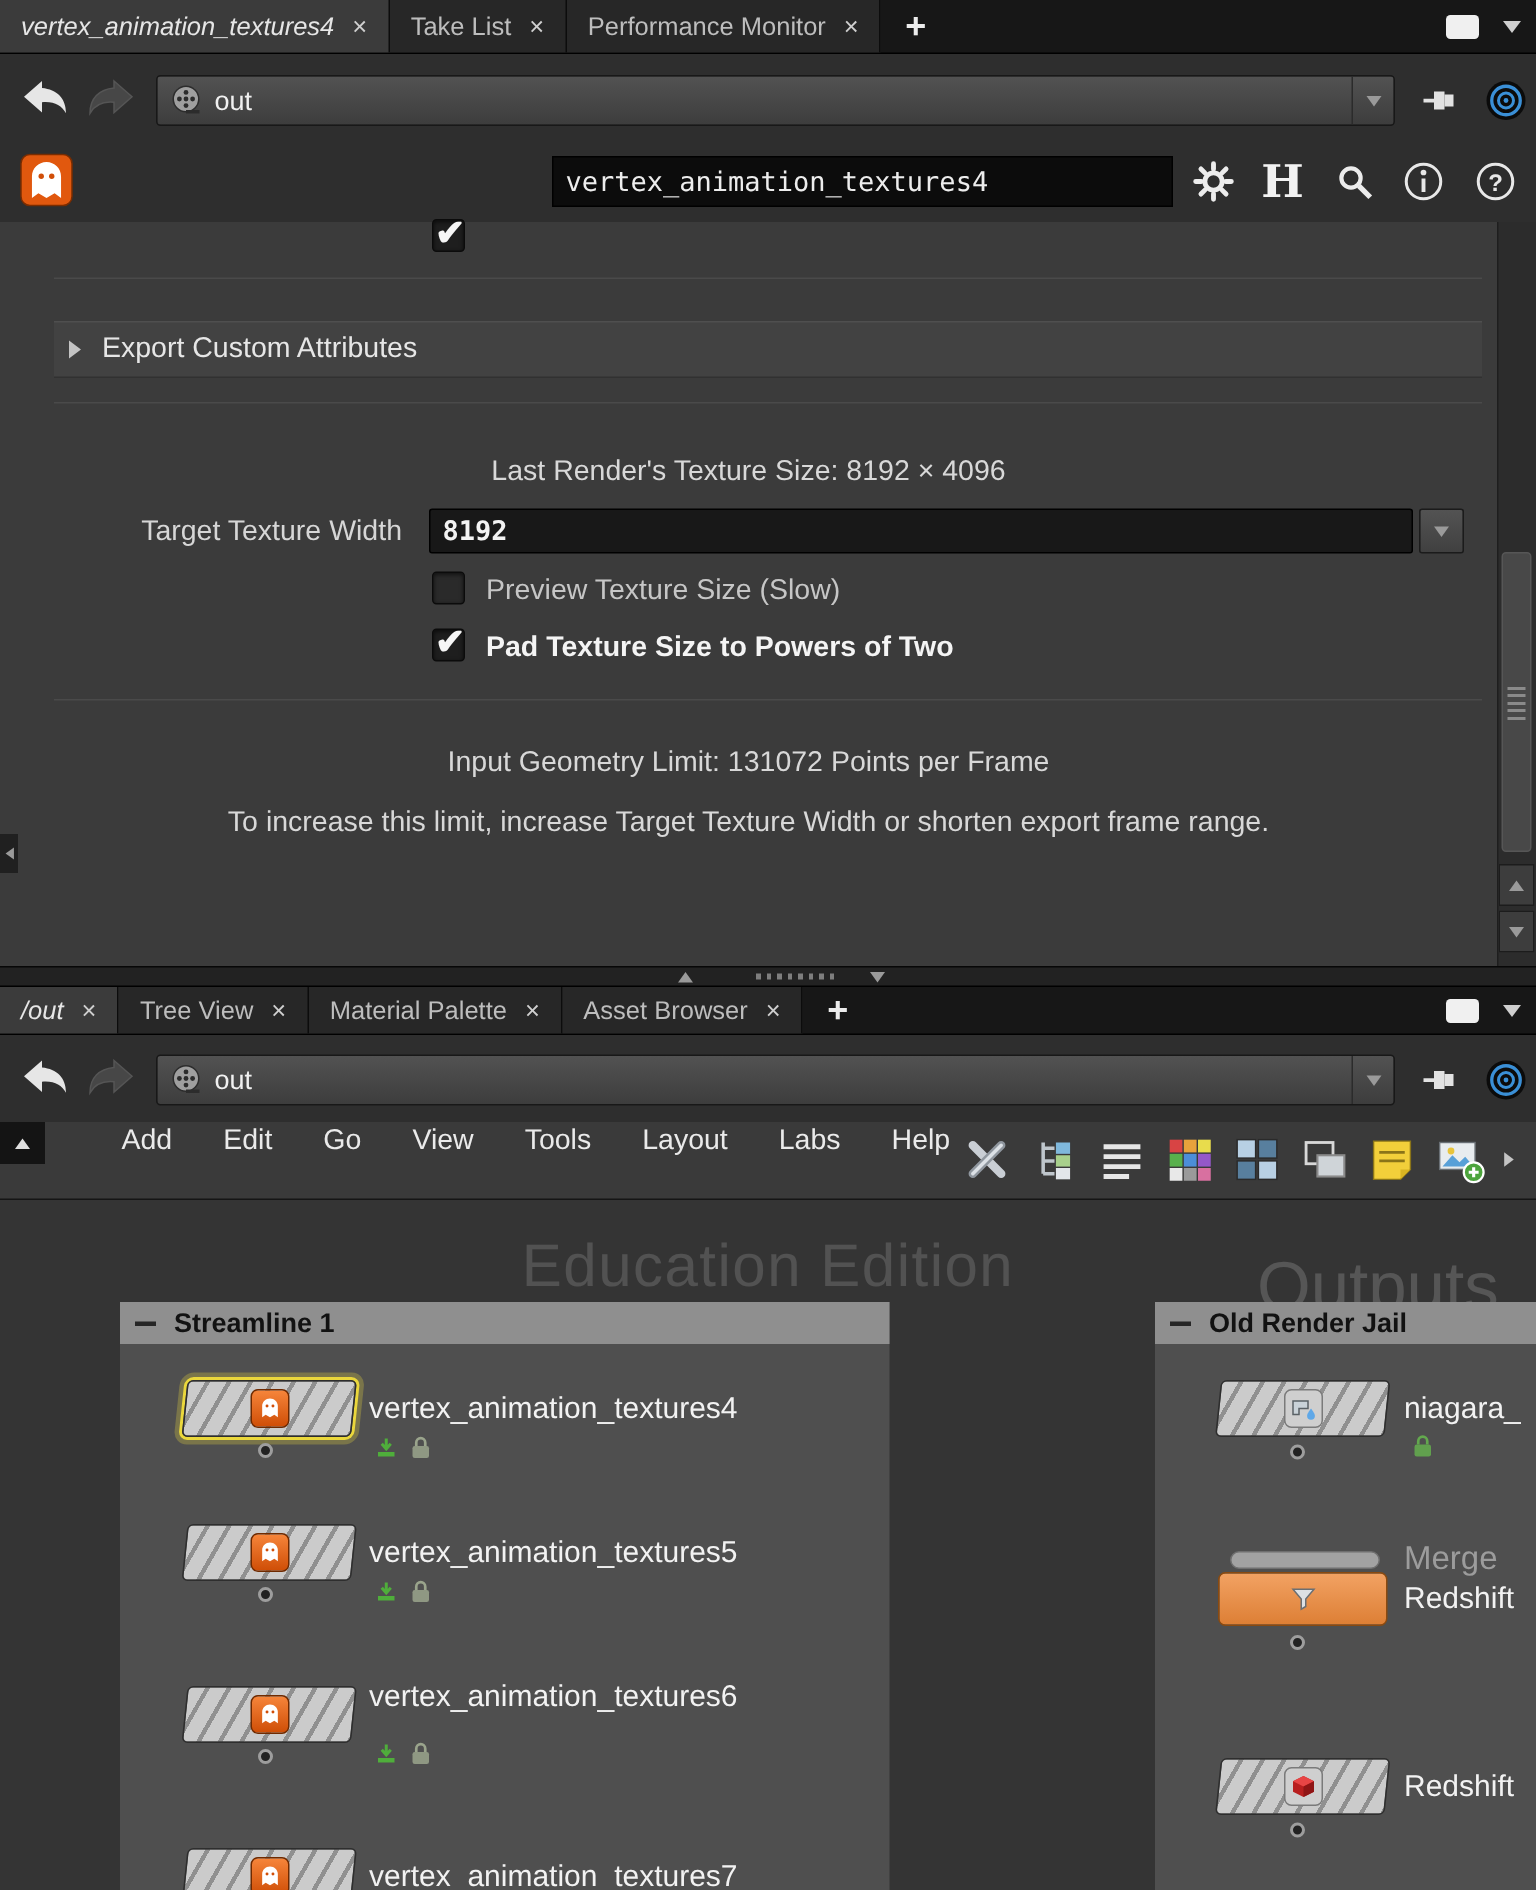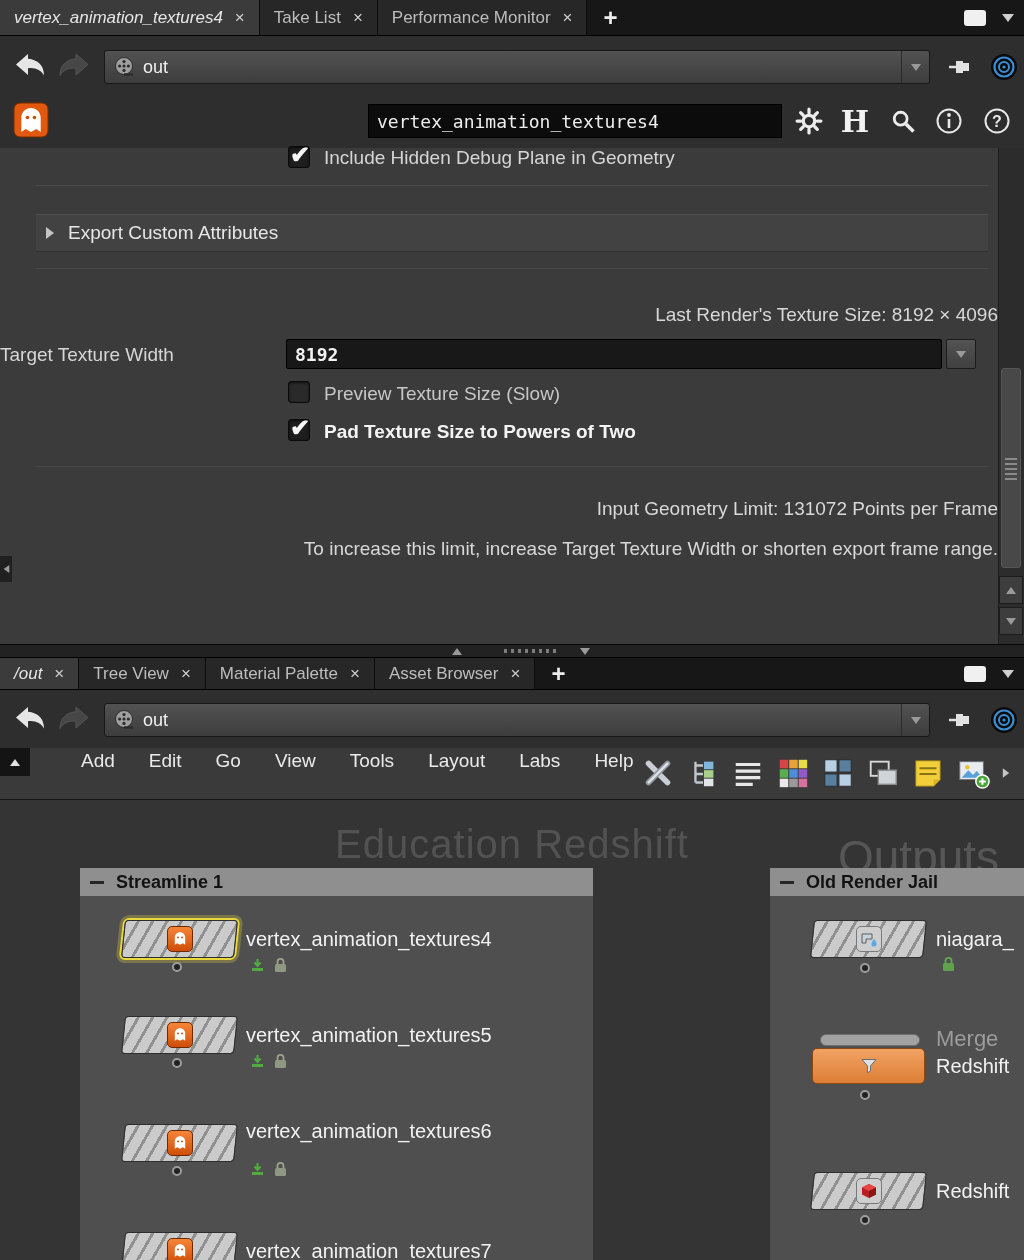--- a/index.html
+++ b/index.html
@@ -32,21 +32,21 @@
   font-family:"DejaVu Sans Mono",monospace;font-size:18px;display:flex;align-items:center;padding-left:8px}
 .hlogo{font-family:"DejaVu Serif",serif;font-weight:bold;font-size:30px;color:#f2f2f2}
 
 .params-bg{position:absolute;left:0;top:148px;width:998px;height:496px;background:#3b3b3b}
 .hline{position:absolute;left:36px;width:952px;height:1px;background:#4a4a4a}
 .plabel{font-size:19px;color:#d6d6d6}
 .cb{position:absolute;width:22px;height:22px;background:#1e1e1e;border:1px solid #0b0b0b;border-radius:3px;box-shadow:inset 0 1px 3px rgba(0,0,0,.65)}
 .cb.unchecked{background:#2a2a2a}
 .cb.checked::after{content:"✔";position:absolute;left:1px;top:-6px;font-size:24px;font-weight:bold;color:#f6f6f6}
 .section-bar{position:absolute;left:36px;width:952px;height:38px;background:#424242;border-top:1px solid #4f4f4f;border-bottom:1px solid #313131;display:flex;align-items:center;gap:14px;padding-left:10px}
-.centered-text{position:absolute;left:0;width:998px;text-align:right;font-size:19px;color:#d8d8d8}
+.centered-text{position:absolute;left:0;width:998px;text-align:center;font-size:19px;color:#d8d8d8}
 .tfield{position:absolute;background:#181818;border:1px solid #000;border-radius:2px;color:#f2f2f2;
   font-family:"DejaVu Sans Mono",monospace;font-weight:bold;font-size:18px;display:flex;align-items:center;padding-left:8px}
 .dd-btn{position:absolute;background:linear-gradient(#535353,#404040);border:1px solid #1b1b1b;border-radius:2px;display:flex;align-items:center;justify-content:center}
 
 .vscroll{position:absolute;left:998px;top:148px;width:26px;height:496px;background:#2c2c2c;border-left:1px solid #1e1e1e}
 .vhandle{position:absolute;left:1001px;top:368px;width:20px;height:200px;background:#484848;border:1px solid #565656;border-radius:3px}
 .grip{position:absolute;background:repeating-linear-gradient(#8a8a8a 0 2px,transparent 2px 5px)}
 .sbtn{position:absolute;left:999px;width:24px;height:28px;background:#3d3d3d;border:1px solid #1c1c1c;display:flex;align-items:center;justify-content:center}
 
 .splitter{position:absolute;left:0;top:644px;width:1024px;height:14px;background:#222;border-top:1px solid #070707;border-bottom:1px solid #000;display:flex;align-items:center}
@@ -181,34 +181,33 @@
   <div class="iconbox" style="left:978px;top:103px;width:38px;height:36px">
     <svg width="30" height="30" viewBox="0 0 30 30">
       <circle cx="15" cy="15" r="11.5" fill="#2c2c2c" stroke="#e8e8e8" stroke-width="2"></circle>
       <text x="15" y="21" text-anchor="middle" font-size="16" font-weight="bold" fill="#e8e8e8" font-family="Liberation Sans, sans-serif">?</text>
     </svg>
   </div>
 
   <div class="params-bg"></div>
 
   <div class="cb checked" style="left:288px;top:146px"></div>
-  <div class="plabel abs" style="left:324px;top:147px">Include Hidden Debug Plane in Geometry</div>
 
   <div class="hline" style="top:185px"></div>
 
   <div class="section-bar" style="top:214px">
     <span class="tri-right-s"></span>
     <span class="plabel" style="color:#e6e6e6">Export Custom Attributes</span>
   </div>
 
   <div class="hline" style="top:268px"></div>
 
   <div class="centered-text" style="top:304px">Last Render's Texture Size: 8192 × 4096</div>
 
-  <div class="plabel abs" style="left:0;top:344px;width:268px;">Target Texture Width</div>
+  <div class="plabel abs" style="left:0;top:344px;width:268px;text-align:right">Target Texture Width</div>
   <div class="tfield" style="left:286px;top:339px;width:656px;height:30px">8192</div>
   <div class="dd-btn" style="left:946px;top:339px;width:30px;height:30px">
     <span class="tri-down-s"></span>
   </div>
 
   <div class="cb unchecked" style="left:288px;top:381px"></div>
   <div class="plabel abs" style="left:324px;top:383px;color:#c6c6c6">Preview Texture Size (Slow)</div>
 
   <div class="cb checked" style="left:288px;top:419px"></div>
   <div class="plabel abs" style="left:324px;top:421px;font-weight:bold;color:#f4f4f4">Pad Texture Size to Powers of Two</div>
@@ -380,21 +379,21 @@
         <path d="M6 23l7-8 5 5 4-4 6 7z" fill="#58a0d8"></path>
         <circle cx="12" cy="12" r="2.4" fill="#e8c43c"></circle>
         <circle cx="28" cy="27" r="7" fill="#4ca43c" stroke="#fff" stroke-width="1.6"></circle>
         <path d="M28 23.5v7M24.5 27h7" stroke="#fff" stroke-width="2.2"></path>
       </svg>
     </span>
     <span class="tri-right-s" style="margin-left:4px;transform:scale(.8)"></span>
   </div>
 
   <div class="network">
-    <div class="wm-center">Education Redshift</div>
+    <div class="wm-center">Education Edition</div>
     <div class="wm-right">Outputs</div>
 
     <div class="netbox" style="left:80px;top:68px;width:513px;height:392px">
       <div class="netbox-hdr">
         <span class="nb-minus"></span>
         <span>Streamline 1</span>
       </div>
     </div>
 
     <div class="vatnode selected" style="left:123px;top:120px">

